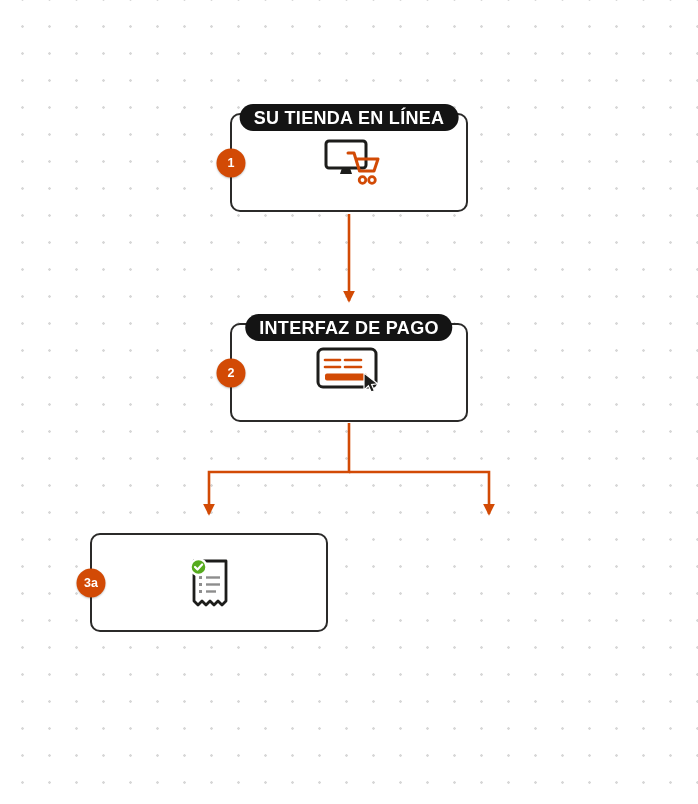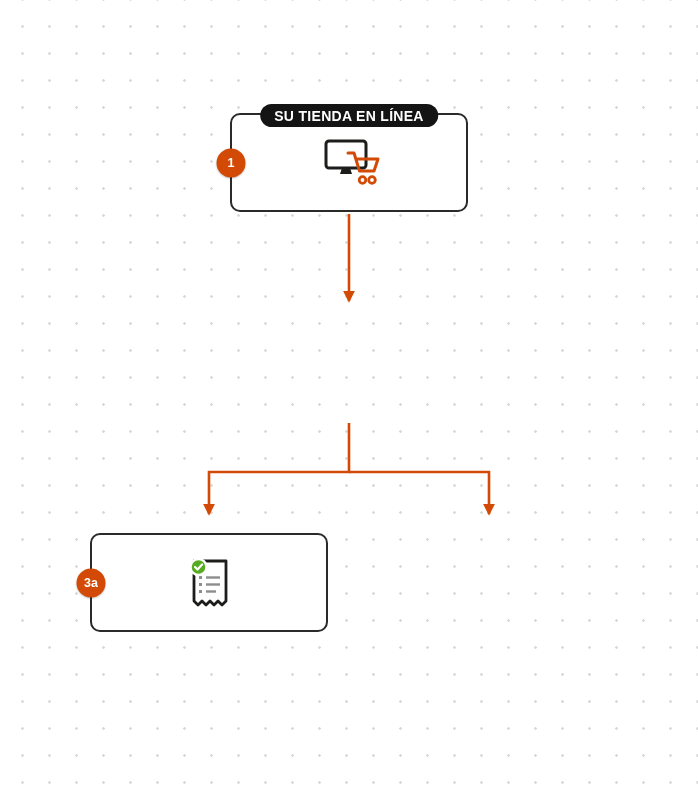--- a/index.html
+++ b/index.html
@@ -25,21 +25,21 @@
     display: flex; align-items: center; justify-content: center;
   }
   .node-store          { left: 230px; top: 113px; }
   .node-payment        { left: 230px; top: 323px; }
   .node-receipt-hosted { left:  90px; top: 533px; }
   .node-receipt-store  { left: 370px; top: 533px; }
   .pill {
     position: absolute; top: -11px; left: 50%; transform: translateX(-50%);
     background: var(--pill-bg, #141414);
     color: var(--pill-text, #ffffff);
-    font-size: 14px; font-weight: bold; letter-spacing: .3px;
+    font-size: 18px; font-weight: bold; letter-spacing: .3px;
     padding: 4.5px 14px; border-radius: 999px;
     white-space: nowrap; line-height: 1;
   }
   .badge {
     position: absolute; top: 50%;
     width: 29px; height: 29px; border-radius: 50%;
     background: var(--accent, #d24a05);
     color: #ffffff; font-size: 12.5px; font-weight: bold;
     display: flex; align-items: center; justify-content: center;
     box-shadow: 0 1px 2px rgba(0,0,0,.25);
@@ -72,20 +72,35 @@
       <svg width="76" height="50" viewBox="0 0 76 50">
         <rect x="15" y="3" width="40" height="27" rx="3" fill="#ffffff" style="stroke: var(--icon-dark, #1d1d1b);" stroke-width="3"></rect>
         <path d="M31 30 L29 36 L41 36 L39 30 Z" style="fill: var(--icon-dark, #1d1d1b);"></path>
         <path d="M37 15 h6 l5.5 18 h14.5 l4 -12 h-20.5" fill="none" style="stroke: var(--accent, #d24a05);" stroke-width="3" stroke-linecap="round" stroke-linejoin="round"></path>
         <circle cx="51.5" cy="42" r="3.3" fill="#ffffff" style="stroke: var(--accent, #d24a05);" stroke-width="2.8"></circle>
         <circle cx="61" cy="42" r="3.3" fill="#ffffff" style="stroke: var(--accent, #d24a05);" stroke-width="2.8"></circle>
       </svg>
     </div>
   </div>
 
+  <div class="node node-payment">
+    <div class="pill">INTERFAZ DE PAGO</div>
+    <div class="badge left">2</div>
+    <div class="icon">
+      <svg width="70" height="54" viewBox="0 0 70 54">
+        <rect x="4" y="3" width="58" height="38" rx="5" fill="#ffffff" style="stroke: var(--icon-dark, #1d1d1b);" stroke-width="3"></rect>
+        <line x1="11" y1="14" x2="26" y2="14" style="stroke: var(--accent, #d24a05);" stroke-width="2.6" stroke-linecap="round"></line>
+        <line x1="31" y1="14" x2="47" y2="14" style="stroke: var(--accent, #d24a05);" stroke-width="2.6" stroke-linecap="round"></line>
+        <line x1="11" y1="21" x2="26" y2="21" style="stroke: var(--accent, #d24a05);" stroke-width="2.6" stroke-linecap="round"></line>
+        <line x1="31" y1="21" x2="47" y2="21" style="stroke: var(--accent, #d24a05);" stroke-width="2.6" stroke-linecap="round"></line>
+        <rect x="11" y="27.5" width="42" height="7" rx="2" style="fill: var(--accent, #d24a05);"></rect>
+        <path d="M50 27 l0 17 l4.4 -4.2 l2.8 6.3 l3.2 -1.4 l-2.8 -6.2 l6.1 -0.6 Z" style="fill: var(--icon-dark, #1d1d1b);" stroke="#ffffff" stroke-width="1.2"></path>
+      </svg>
+    </div>
+  </div>
 
   <div class="node node-receipt-hosted">
     <div class="badge left">3a</div>
     <div class="icon">
       <svg width="48" height="54" viewBox="0 0 48 54">
         <path d="M9 5 H41 V45 L37 49 L33 45 L29 49 L25 45 L21 49 L17 45 L13 49 L9 45 Z" fill="#ffffff" style="stroke: var(--icon-dark, #1d1d1b);" stroke-width="2.8" stroke-linejoin="round"></path>
         <rect x="14" y="20" width="3" height="3" style="fill: var(--line-gray, #8d8d8d);"></rect>
         <line x1="21" y1="21.5" x2="35" y2="21.5" style="stroke: var(--line-gray, #8d8d8d);" stroke-width="2.4"></line>
         <rect x="14" y="27" width="3" height="3" style="fill: var(--line-gray, #8d8d8d);"></rect>
         <line x1="21" y1="28.5" x2="35" y2="28.5" style="stroke: var(--line-gray, #8d8d8d);" stroke-width="2.4"></line>

